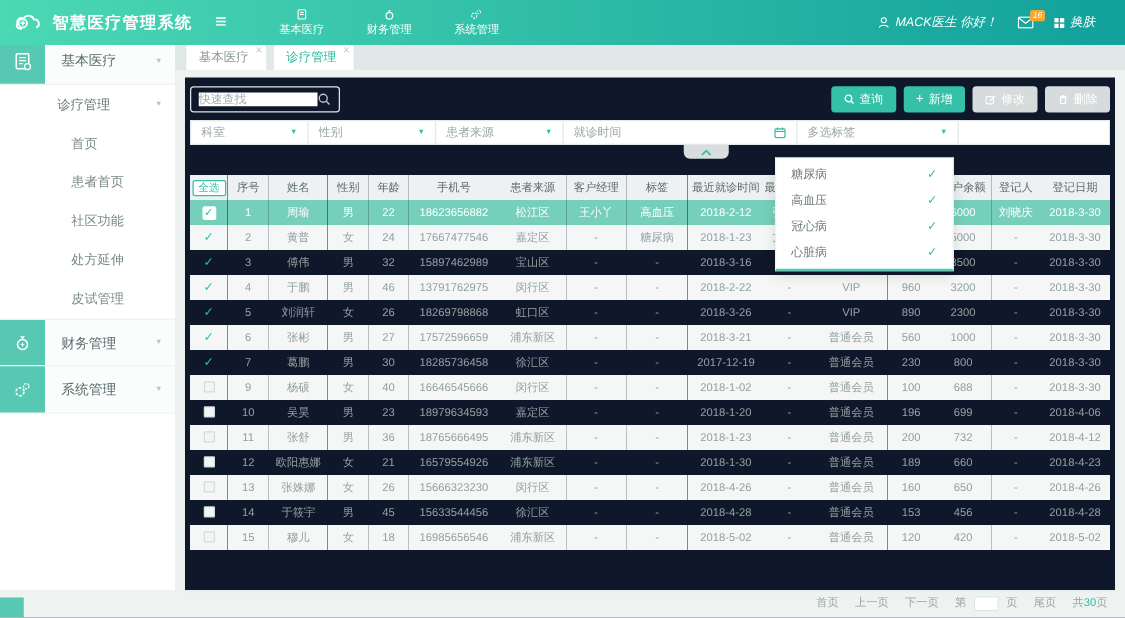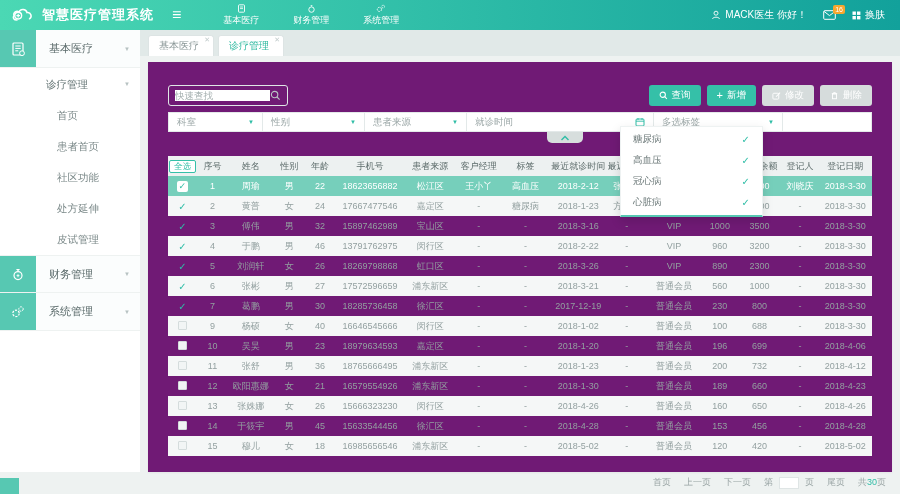--- a/index.html
+++ b/index.html
@@ -1,30 +1,30 @@
 <!DOCTYPE html>
 <html><head>
 <meta charset="utf-8">
 <style>
   * { margin:0; padding:0; box-sizing:border-box; }
   html,body { width:900px; height:494px; overflow:hidden;
     font-family:"Liberation Sans","DejaVu Sans",sans-serif; background:#eef2f1; }
   .stage { position:relative; width:900px; height:494px; }
 
   
-  .topbar { position:absolute; top:0; left:0; width:900px; height:30px;
+  .topbar { position:absolute; top:0; left:0; width:900px; height:36px;
     background:linear-gradient(90deg,#4bd8b4,#12a19b); display:flex; align-items:center; color:#fff; z-index:20; }
   .logo-wrap { display:flex; align-items:center; gap:6px; padding-left:10px; width:168px; }
   .logo-title { font-size:13px; font-weight:bold; letter-spacing:1px; white-space:nowrap; }
   .hamburger { font-size:16px; margin-left:4px; cursor:pointer; line-height:1; }
   .topnav { display:flex; gap:34px; margin-left:42px; }
   .topnav-item { display:flex; flex-direction:column; align-items:center; gap:1px; cursor:pointer; }
   .topnav-item .ico { height:9px; display:flex; align-items:center; }
   .topnav-item .lbl { font-size:9px; }
-  .topbar-right { margin-left:auto; display:flex; align-items:center; gap:16px; padding-right:15px; }
+  .topbar-right { margin-left:auto; display:flex; align-items:center; gap:16px; padding-right:24px;font-style:italic; }
   .user-chip { display:flex; align-items:center; gap:4px; font-size:10px; cursor:pointer; }
   .mail-wrap { position:relative; cursor:pointer; display:flex; }
   .mail-badge { position:absolute; top:-5px; right:-9px; background:#f7a72e; color:#fff;
     font-size:7px; line-height:9px; padding:0 2px; border-radius:2px; }
   .skin-chip { display:flex; align-items:center; gap:4px; font-size:10px; cursor:pointer; }
 
   
   .sidebar { position:absolute; top:30px; left:0; width:140px; bottom:0; display:flex; flex-direction:column; }
   .side-section { height:38px; display:flex; align-items:stretch; background:#fbfdfd; border-bottom:1px solid #eef2f1; }
   .icon-box { width:36px; background:#57c8b2; display:flex; align-items:center; justify-content:center; flex:none; }
@@ -41,21 +41,21 @@
   .corner-block { position:absolute; left:0; bottom:0; width:19px; height:16px; background:#57c8b2; }
 
   
   .main { position:absolute; left:140px; top:30px; right:0; bottom:0; }
   .tabbar { height:26px; background:#e1e9e8; display:flex; align-items:flex-end; padding-left:8px; gap:4px; }
   .tab { height:21px; background:#fff; border:1px solid #dde4e4; border-bottom:none; border-radius:3px 3px 0 0;
     padding:0 14px 0 10px; font-size:10px; color:#8a9797; display:flex; align-items:center; position:relative; cursor:pointer; }
   .tab.active { color:#2db99f; }
   .tab-close { position:absolute; top:0px; right:3px; font-size:7px; color:#c2cccc; cursor:pointer; }
 
-  .panel { position:absolute; left:8px; right:8px; top:32px; bottom:22px; background:#701a75; padding:20px; box-shadow:0 1px 2px rgba(0,0,0,0.05); }
+  .panel { position:absolute; left:8px; right:8px; top:32px; bottom:22px; background:#0f172a; padding:4px; box-shadow:0 1px 2px rgba(0,0,0,0.05); }
 
   .toolbar { display:flex; height:22px; margin-top:2px; margin-bottom:6px; align-items:center; }
   .search-box { width:120px; height:21px; border:1px solid #dfe6e6; border-radius:3px; display:flex; align-items:center; padding:0 6px; }
   .search-box input { border:none; outline:none; flex:1; font-size:9.5px; color:#6b7878; width:80px;
     font-family:"Liberation Sans","DejaVu Sans",sans-serif; }
   .search-box input::placeholder { color:#a2adad; }
   .toolbar-btns { margin-left:auto; display:flex; gap:6px; }
   .btn { height:21px; border-radius:3px; font-size:9.5px; color:#fff; padding:0 10px; display:flex; align-items:center; gap:4px; cursor:pointer; border:none; }
   .btn.primary { background:#35c0a8; }
   .btn.disabled { background:#d6dcdc; cursor:default; }

